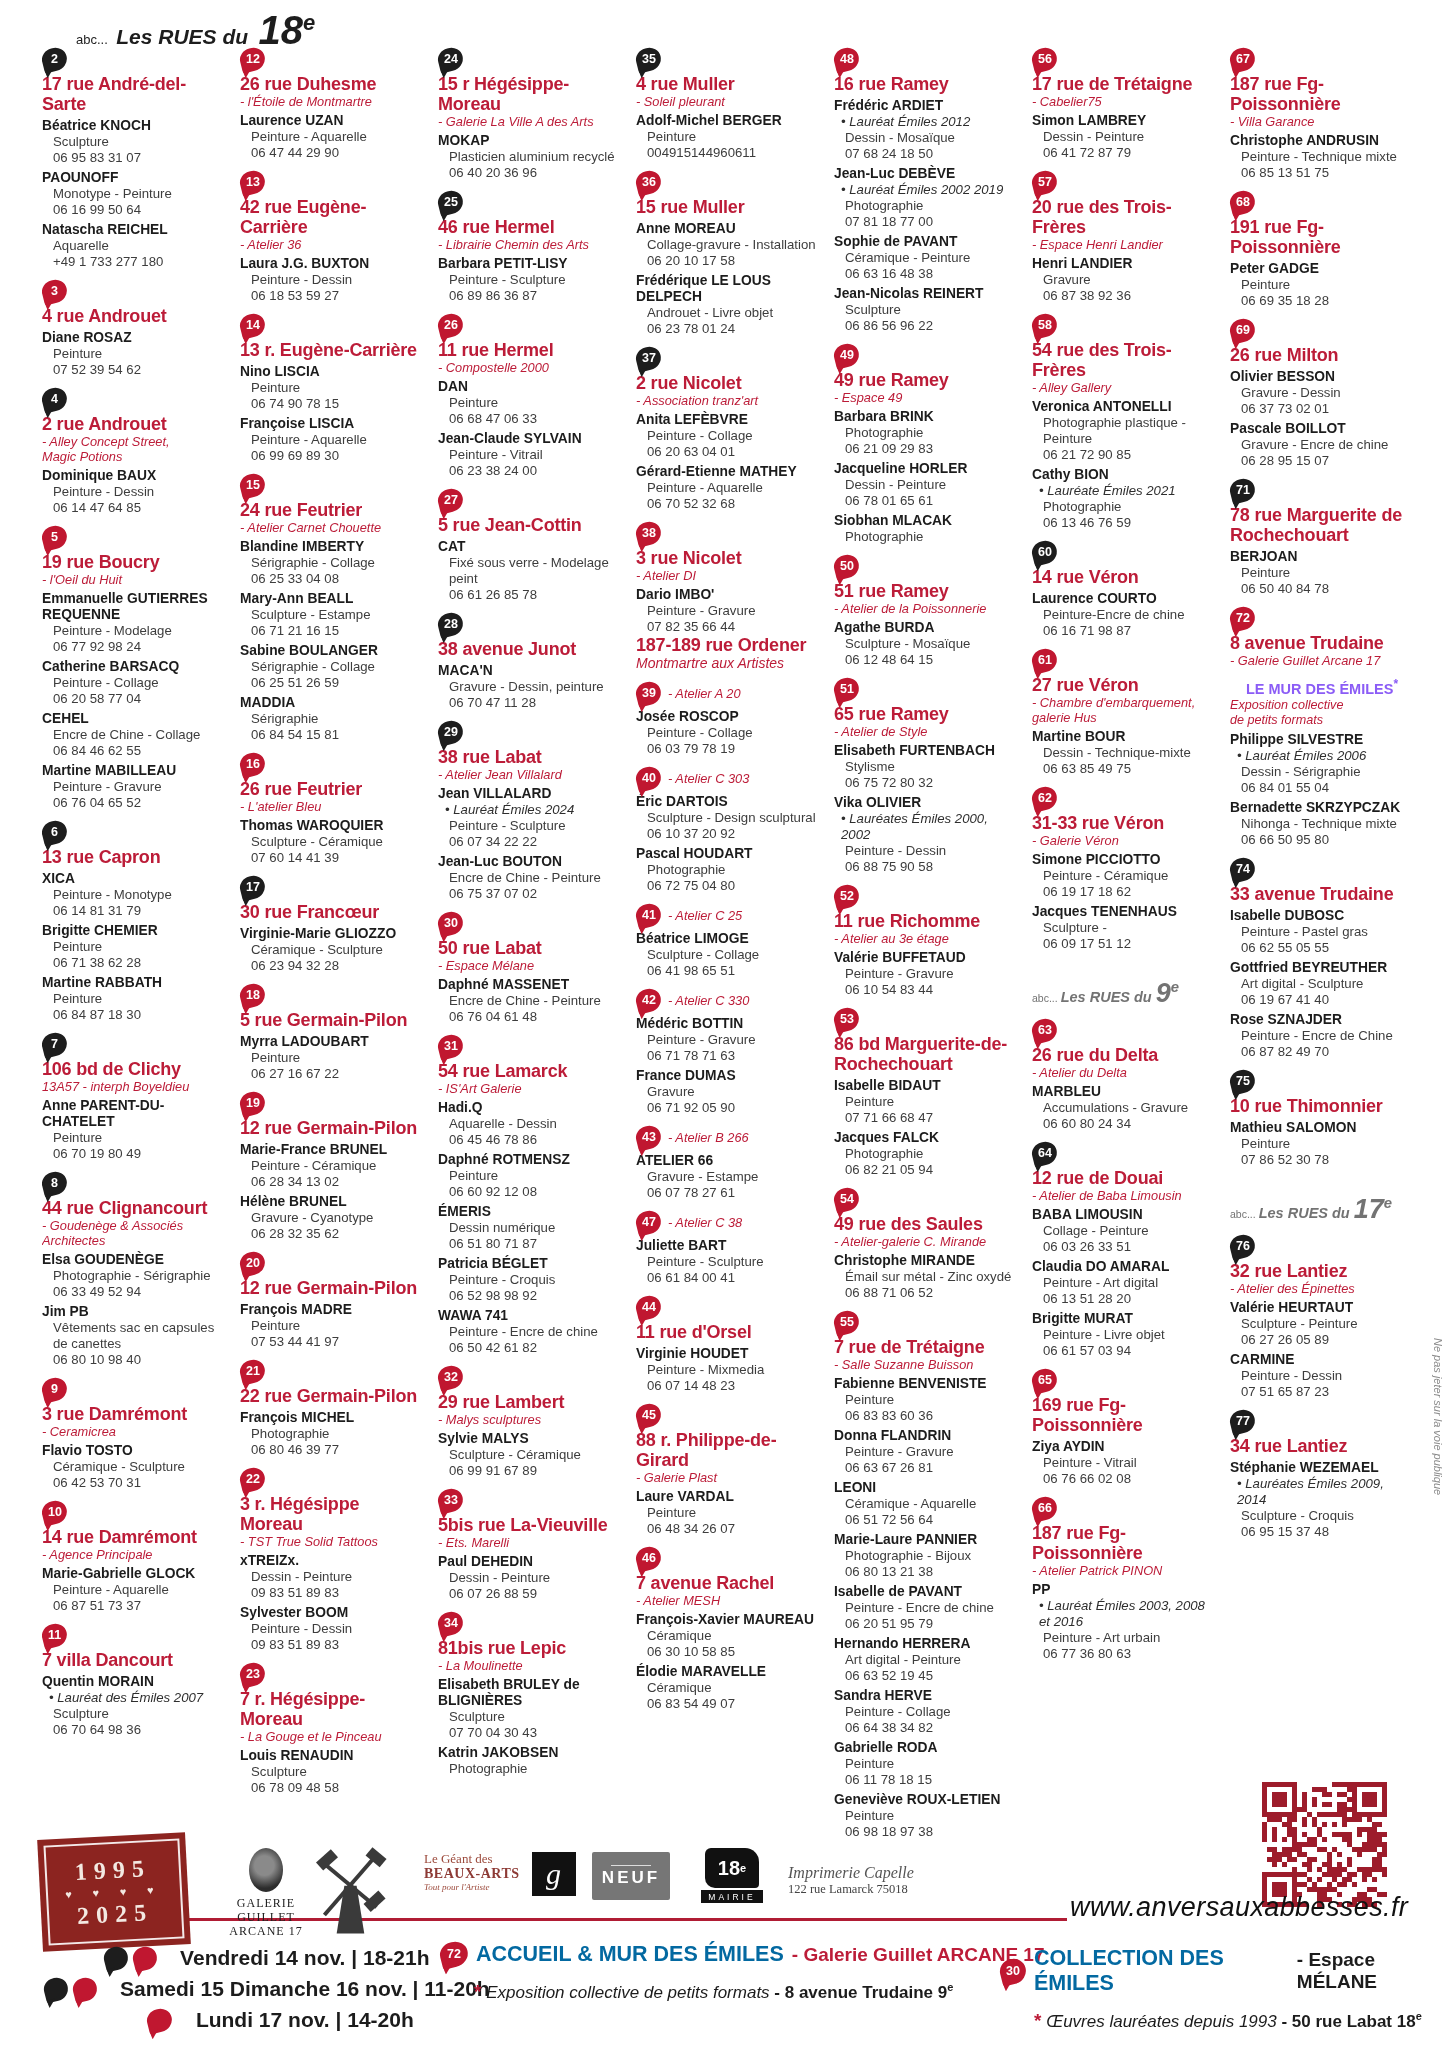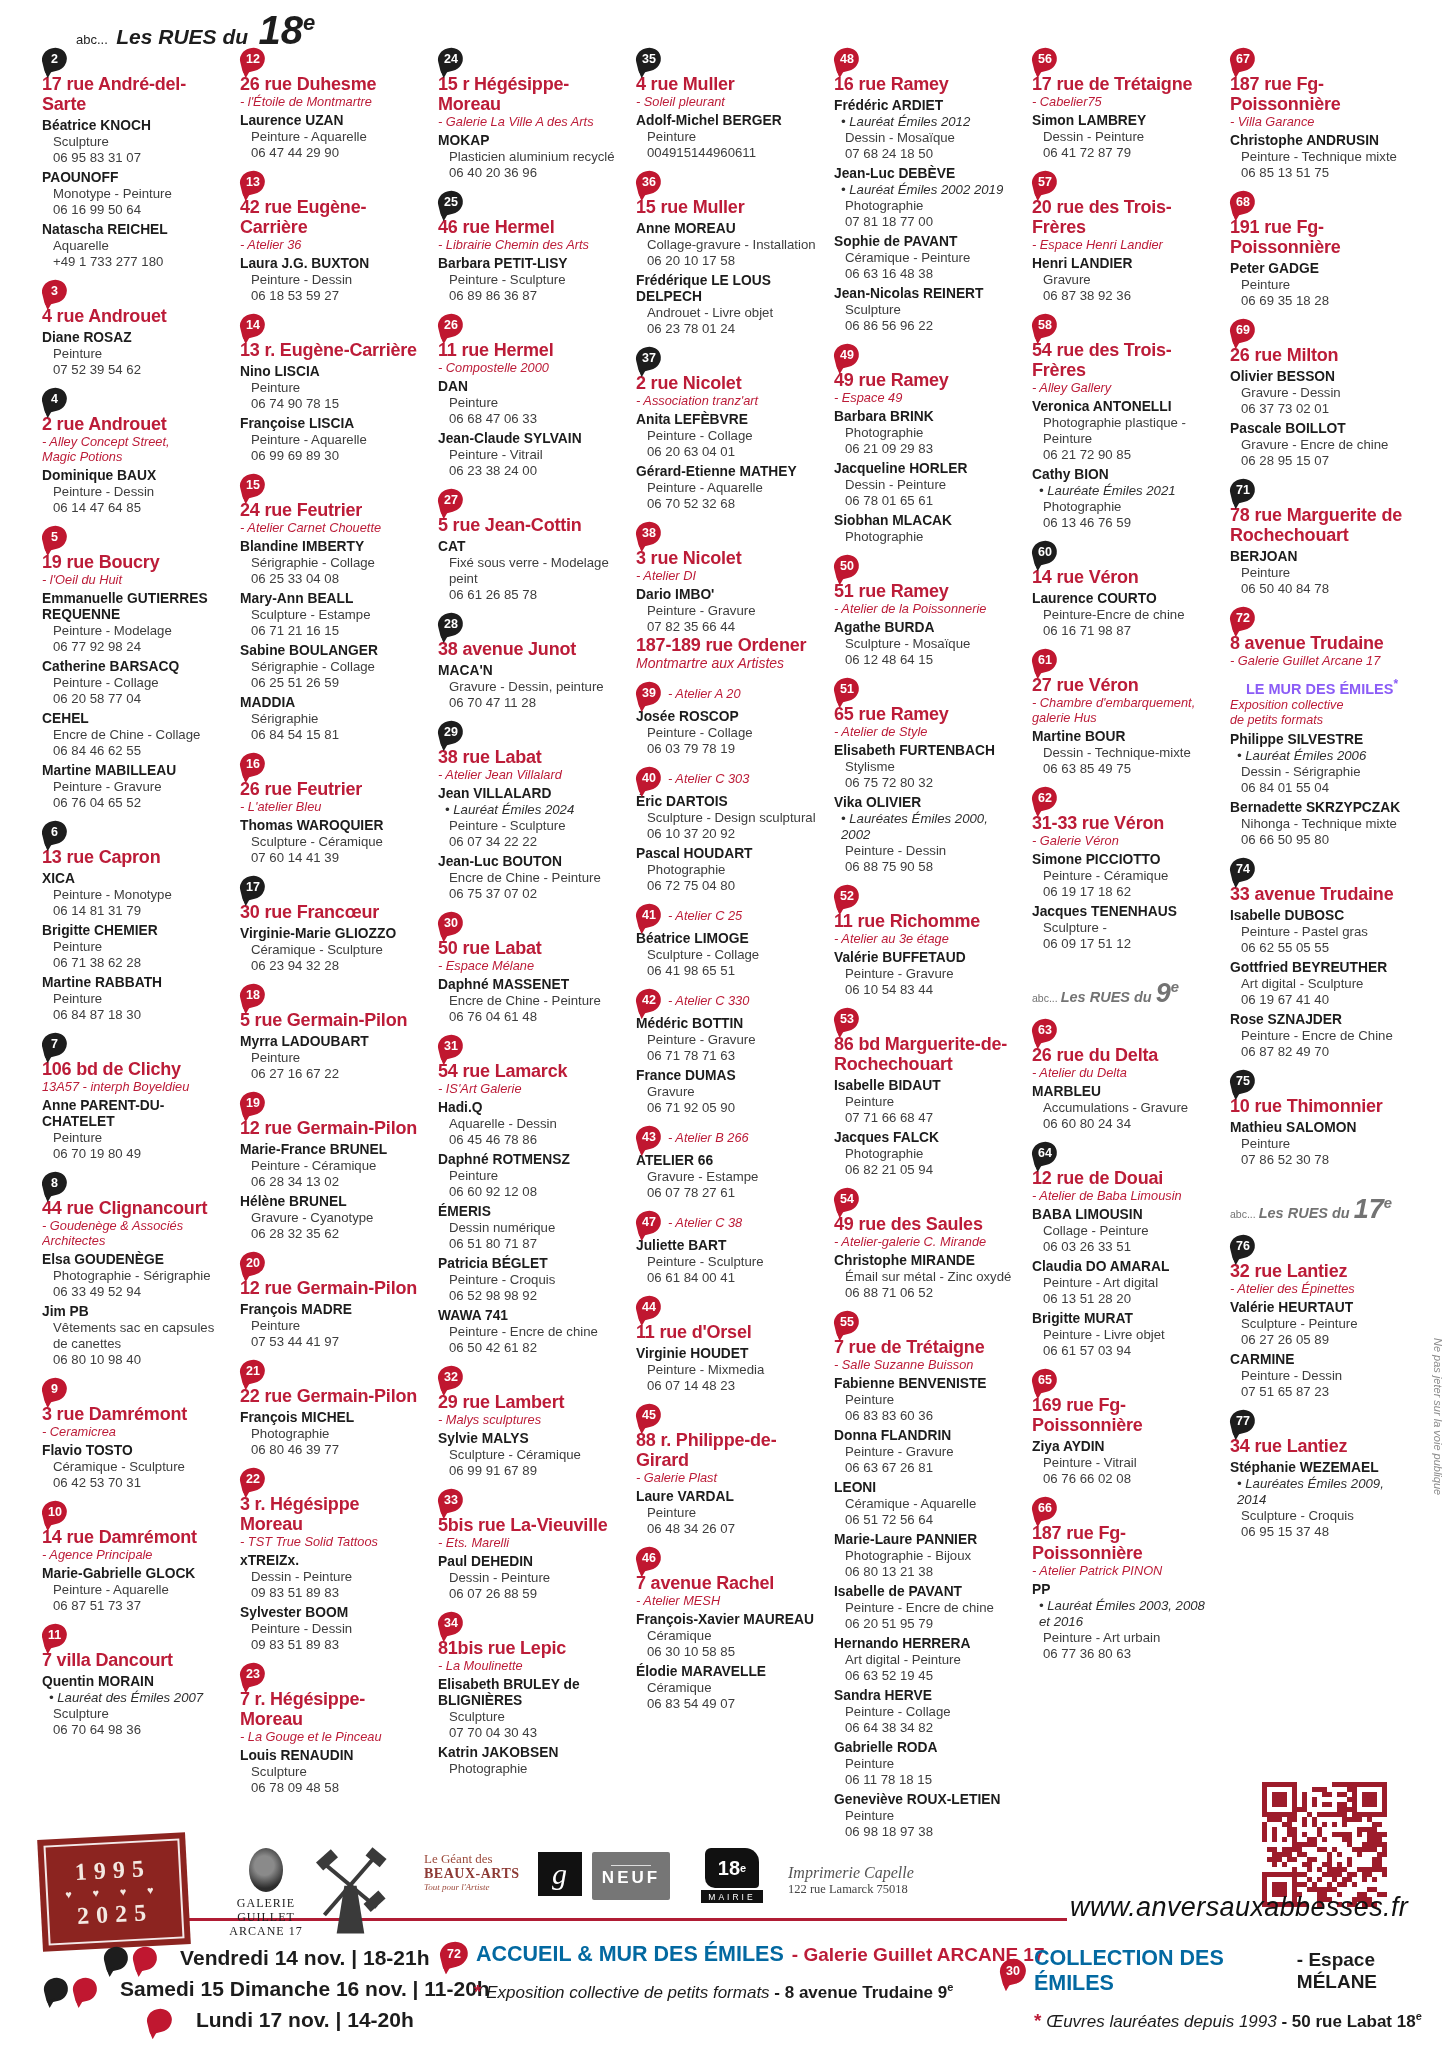--- a/index.html
+++ b/index.html
@@ -58,21 +58,21 @@
   .stamp .yr{font-size:24px;letter-spacing:7px;line-height:28px;}
   .stamp .hearts{font-size:11px;letter-spacing:9px;line-height:16px;color:#f3e9e2;}
 
   .gg{position:absolute;left:224px;top:1848px;width:84px;text-align:center;}
   .gg-oval{width:34px;height:44px;border-radius:50%;margin:0 auto 4px auto;
            background:radial-gradient(circle at 45% 40%, #8a8a8a 0 30%, #2c2c2c 70%);}
   .gg .t{font-family:"Liberation Serif",serif;font-size:12px;line-height:14px;color:#222;letter-spacing:1px;}
 
   .windmill{position:absolute;left:306px;top:1846px;}
 
-  .geant{position:absolute;left:424px;top:1852px;display:flex;gap:18px;align-items:flex-start;}
+  .geant{position:absolute;left:424px;top:1852px;display:flex;gap:12px;align-items:flex-start;}
   .geant .txt{text-align:left;}
   .geant .g1{font-family:"Liberation Serif",serif;color:#9c4a3c;font-size:13px;line-height:14px;}
   .geant .g2{font-family:"Liberation Serif",serif;color:#8d3a35;font-weight:bold;font-size:14px;line-height:16px;letter-spacing:.5px;}
   .geant .g3{font-family:"Liberation Serif",serif;color:#9c4a3c;font-style:italic;font-size:9px;line-height:11px;}
   .geant .gbox{width:44px;height:44px;background:#111;color:#fff;display:flex;align-items:center;justify-content:center;
         font-family:"Liberation Serif",serif;font-style:italic;font-size:30px;}
 
   .neuf{position:absolute;left:592px;top:1852px;width:78px;height:48px;background:#767676;border-radius:2px;
         display:flex;flex-direction:column;align-items:center;justify-content:center;color:#fff;}
   .neuf .bar{width:40px;border-top:1px solid #ddd;margin-bottom:2px;}

